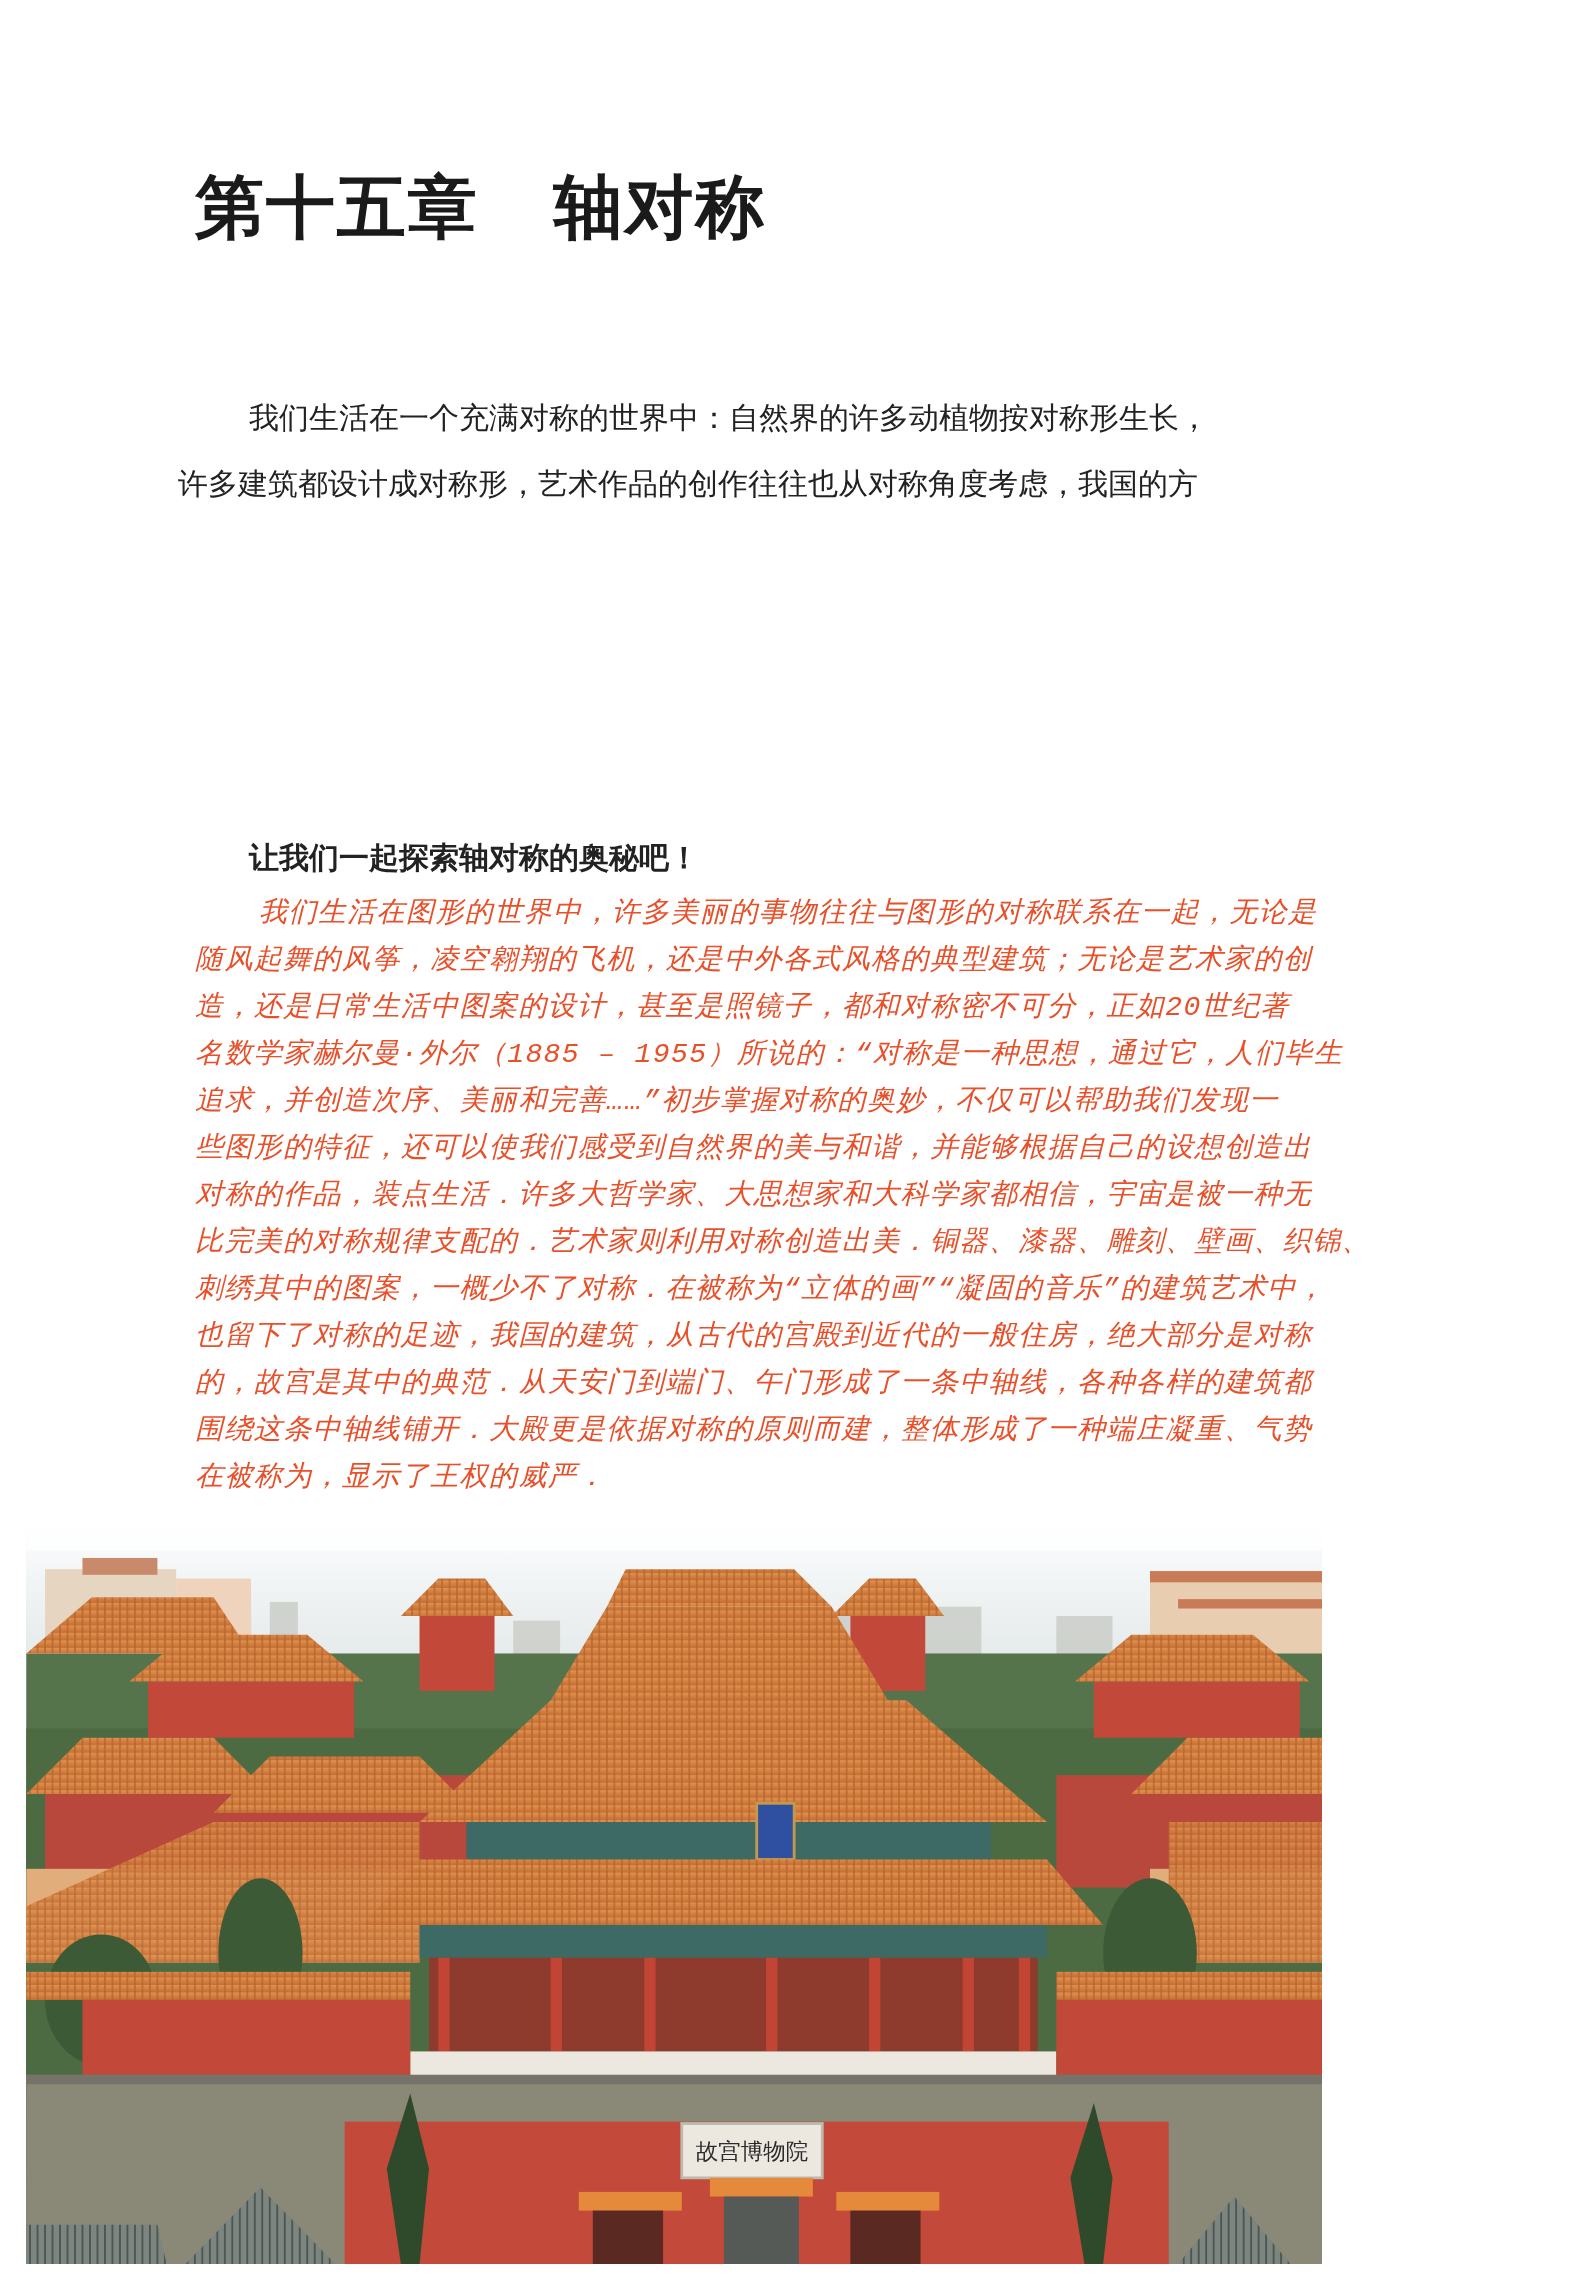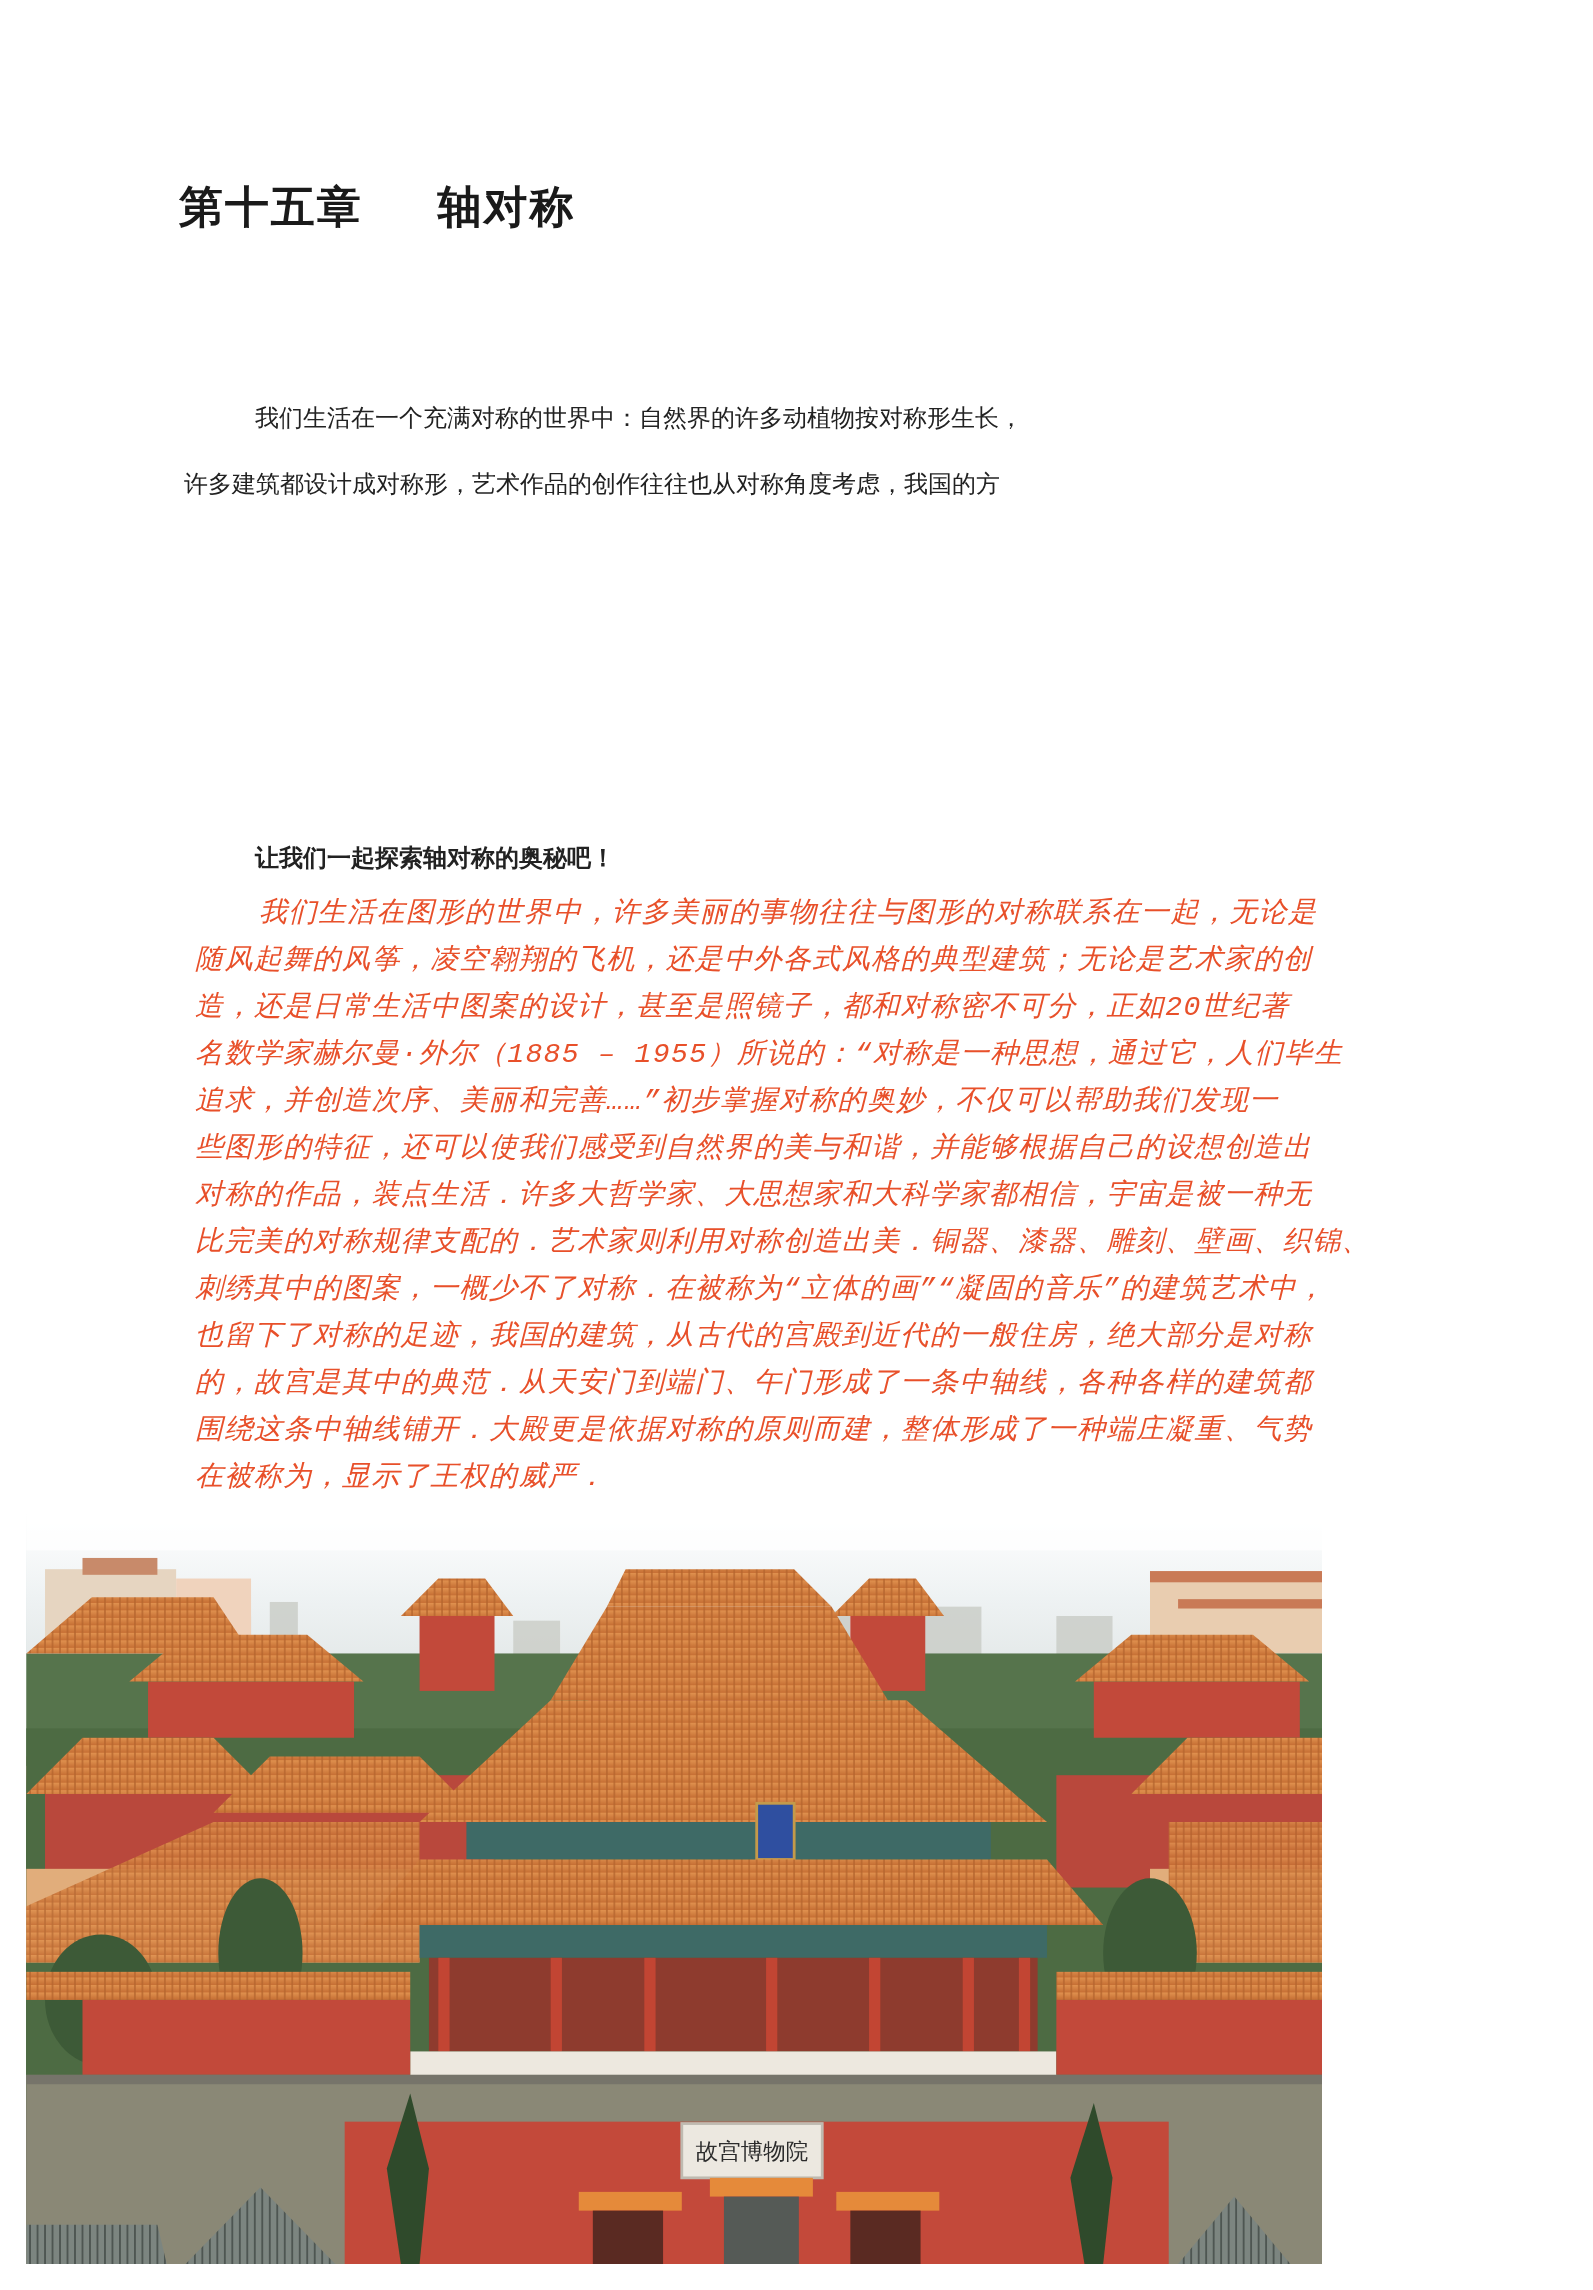--- a/index.html
+++ b/index.html
@@ -1,30 +1,30 @@
 <!DOCTYPE html>
 <html style="font-size:15px"><head>
 <meta charset="utf-8">
 <style>
   html, body { margin: 0; padding: 0; background: #ffffff; }
   body { width: 1594px; height: 2291px; position: relative; overflow: hidden; }
   .page { position: absolute; left: 0; top: 0; width: 1594px; height: 2291px; background: #fff; }
 
   .chapter-title {
-    position: absolute; left: 179px; top: 165px;
+    position: absolute; left: 195px; top: 165px;
     font-family: "DejaVu Sans", sans-serif; font-weight: bold;
-    font-size: 44px; line-height: 84px; color: #1a1a1a; letter-spacing: 1.9px;
+    font-size: 69px; line-height: 84px; color: #1a1a1a; letter-spacing: 1.9px;
     white-space: pre;
   }
   .chapter-title .gap { display: inline-block; width: 75px; }
 
   .body-text {
-    position: absolute; left: 184px; width: 1284px;
+    position: absolute; left: 178px; width: 1284px;
     font-family: "DejaVu Serif", serif;
-    font-size: 24px; line-height: 66px; color: #222;
+    font-size: 30px; line-height: 66px; color: #222;
     text-align: justify; text-align-last: left;
   }
   .body-line { display: block; white-space: nowrap; height: 66px; }
   .indent { padding-left: 71px; }
 
   .red-text {
     position: absolute; left: 195px; top: 890px; width: 1284px;
     font-family: Liberation Mono, monospace;
     font-size: 28px; line-height: 47px; color: #e8502a;
     font-style: italic;

